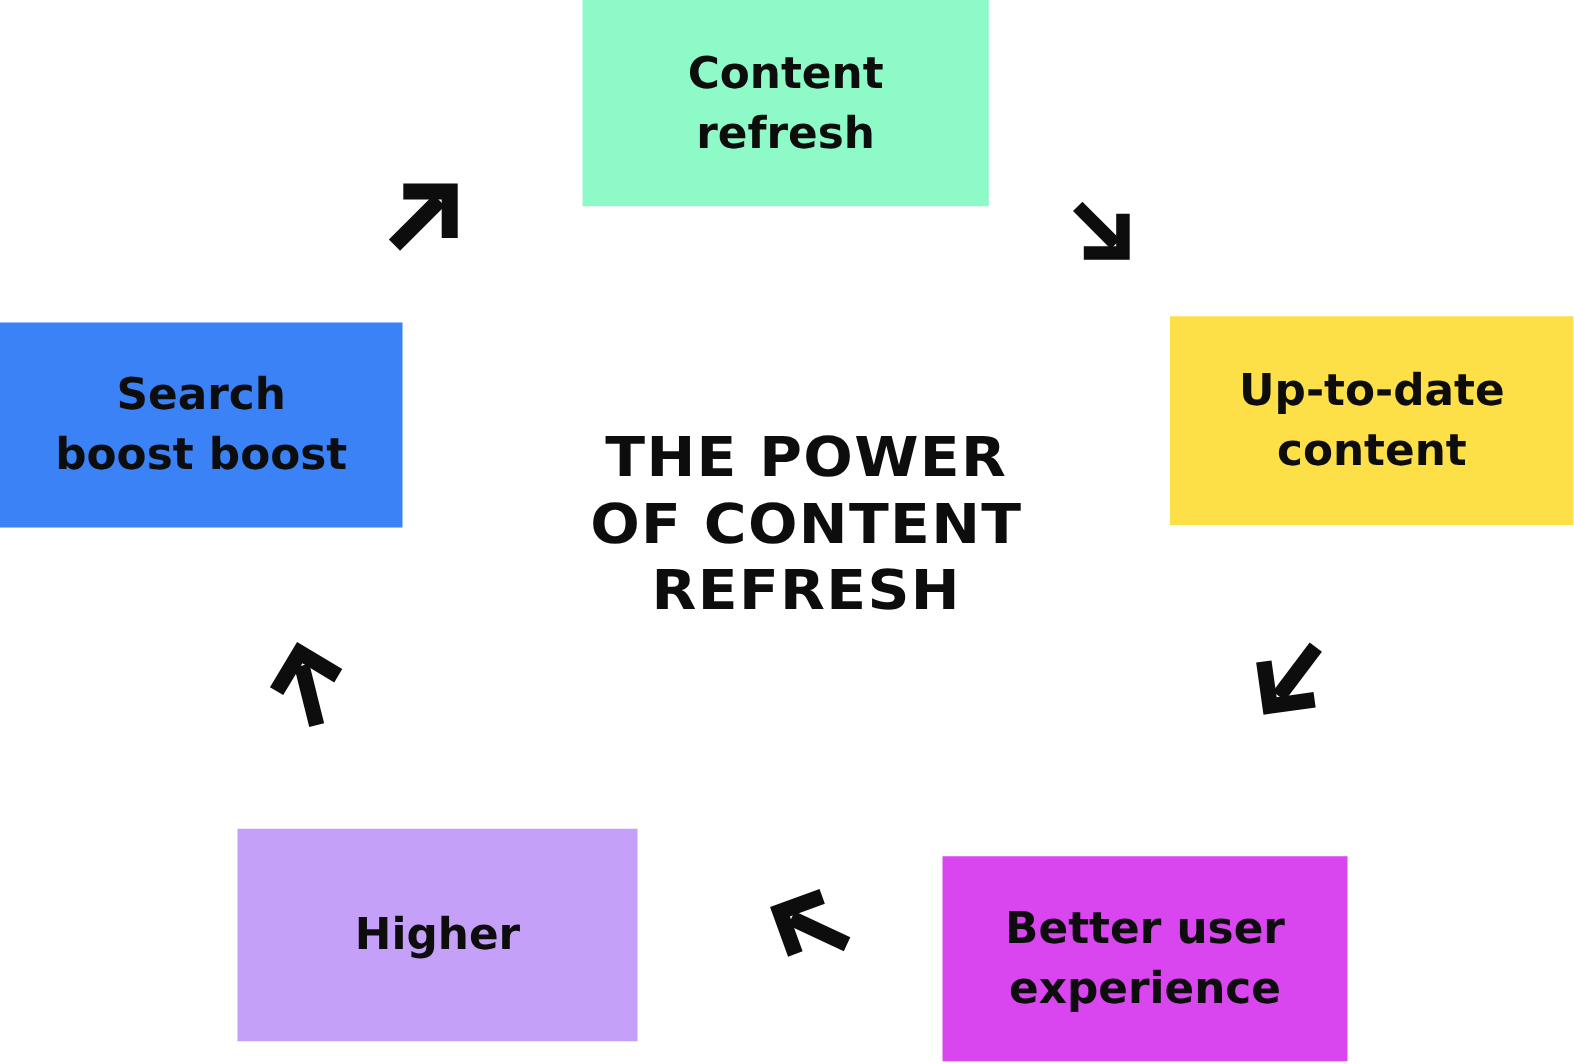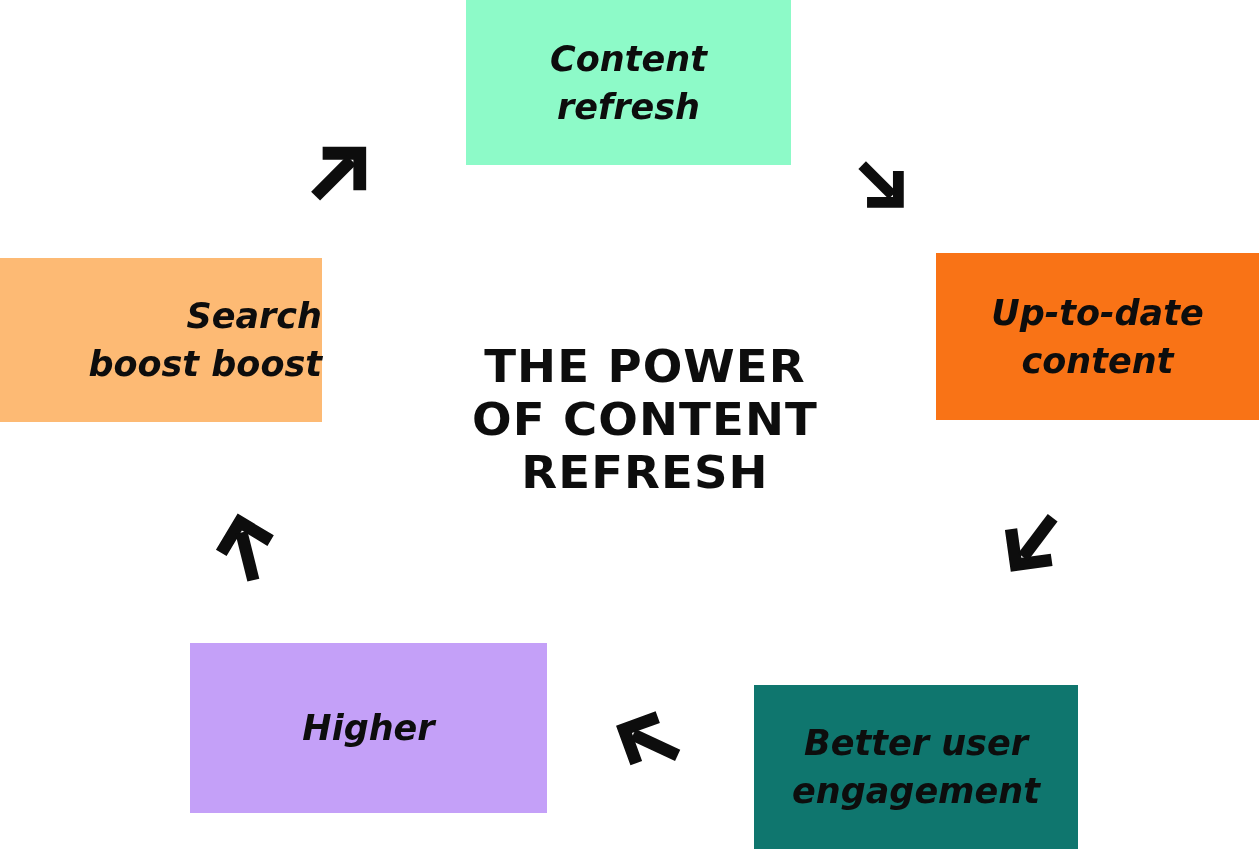--- a/index.html
+++ b/index.html
@@ -11,34 +11,33 @@
     background: #ffffff;
     font-family: "DejaVu Sans", "Liberation Sans", sans-serif;
   }
   .node {
     position: absolute;
     display: flex;
     flex-direction: column;
     align-items: center;
     justify-content: center;
     text-align: center;
-    font-style: italic;
   }
   .node .line {
     font-size: 35px;
     font-weight: 700;
     color: #0d0d0d;
     line-height: 48px;
     letter-spacing: 0px;
     white-space: nowrap;
   }
   #node-content-refresh      { left: 466px; top: 0px;   width: 325px; height: 165px; }
   #node-up-to-date-content   { left: 936px; top: 253px; width: 323px; height: 167px; }
   #node-better-user-experience { left: 754px; top: 685px; width: 324px; height: 164px; }
-  #node-higher-engagement    { left: 190px; top: 643px; width: 357px; height: 170px; text-align: center; }
+  #node-higher-engagement    { left: 190px; top: 663px; width: 320px; height: 170px; text-align: center; }
   #node-search-engine-boost  { left: 0px;   top: 258px; width: 322px; height: 164px; }
 
   .title-wrap {
     position: absolute;
     left: 430px;
     top: 334px;
     width: 430px;
     height: 170px;
     display: flex;
     flex-direction: column;
@@ -67,35 +66,35 @@
     <div class="title-line">THE POWER</div>
     <div class="title-line">OF CONTENT</div>
     <div class="title-line">REFRESH</div>
   </div>
 
   <div class="node" id="node-content-refresh" style="background-color: rgb(141, 250, 200);">
     <div class="line">Content</div>
     <div class="line">refresh</div>
   </div>
 
-  <div class="node" id="node-up-to-date-content" style="background-color: #f97316;">
+  <div class="node" id="node-up-to-date-content" style="background-color: #fde047;">
     <div class="line">Up-to-date</div>
     <div class="line">content</div>
   </div>
 
-  <div class="node" id="node-better-user-experience" style="background-color: #0f766e;">
+  <div class="node" id="node-better-user-experience" style="background-color: #d946ef;">
     <div class="line">Better user</div>
-    <div class="line">engagement</div>
+    <div class="line">experience</div>
   </div>
 
   <div class="node" id="node-higher-engagement" style="background-color: rgb(196, 160, 248);">
     <div class="line">Higher</div>
   </div>
 
-  <div class="node" id="node-search-engine-boost" style="background-color: #fdba74; align-items: flex-end;">
+  <div class="node" id="node-search-engine-boost" style="background-color: #3b82f6;">
     <div class="line">Search</div>
     <div class="line">boost boost</div>
   </div>
 
   <svg class="arrow" viewBox="0 0 100 100" style="left: 306px; top: 143px; width: 64px; height: 64px; transform: rotate(0deg); fill: rgb(13, 13, 13);">
     <path d="M26,6 L94,6 L94,74 L74,74 L74,26 L26,26 Z"></path>
     <path d="M8,76 L64,20 L78,34 L22,90 Z"></path>
   </svg>
 
   <svg class="arrow" viewBox="0 0 100 100" style="left: 853px; top: 157px; width: 54px; height: 54px; transform: rotate(90deg); fill: rgb(13, 13, 13);">

